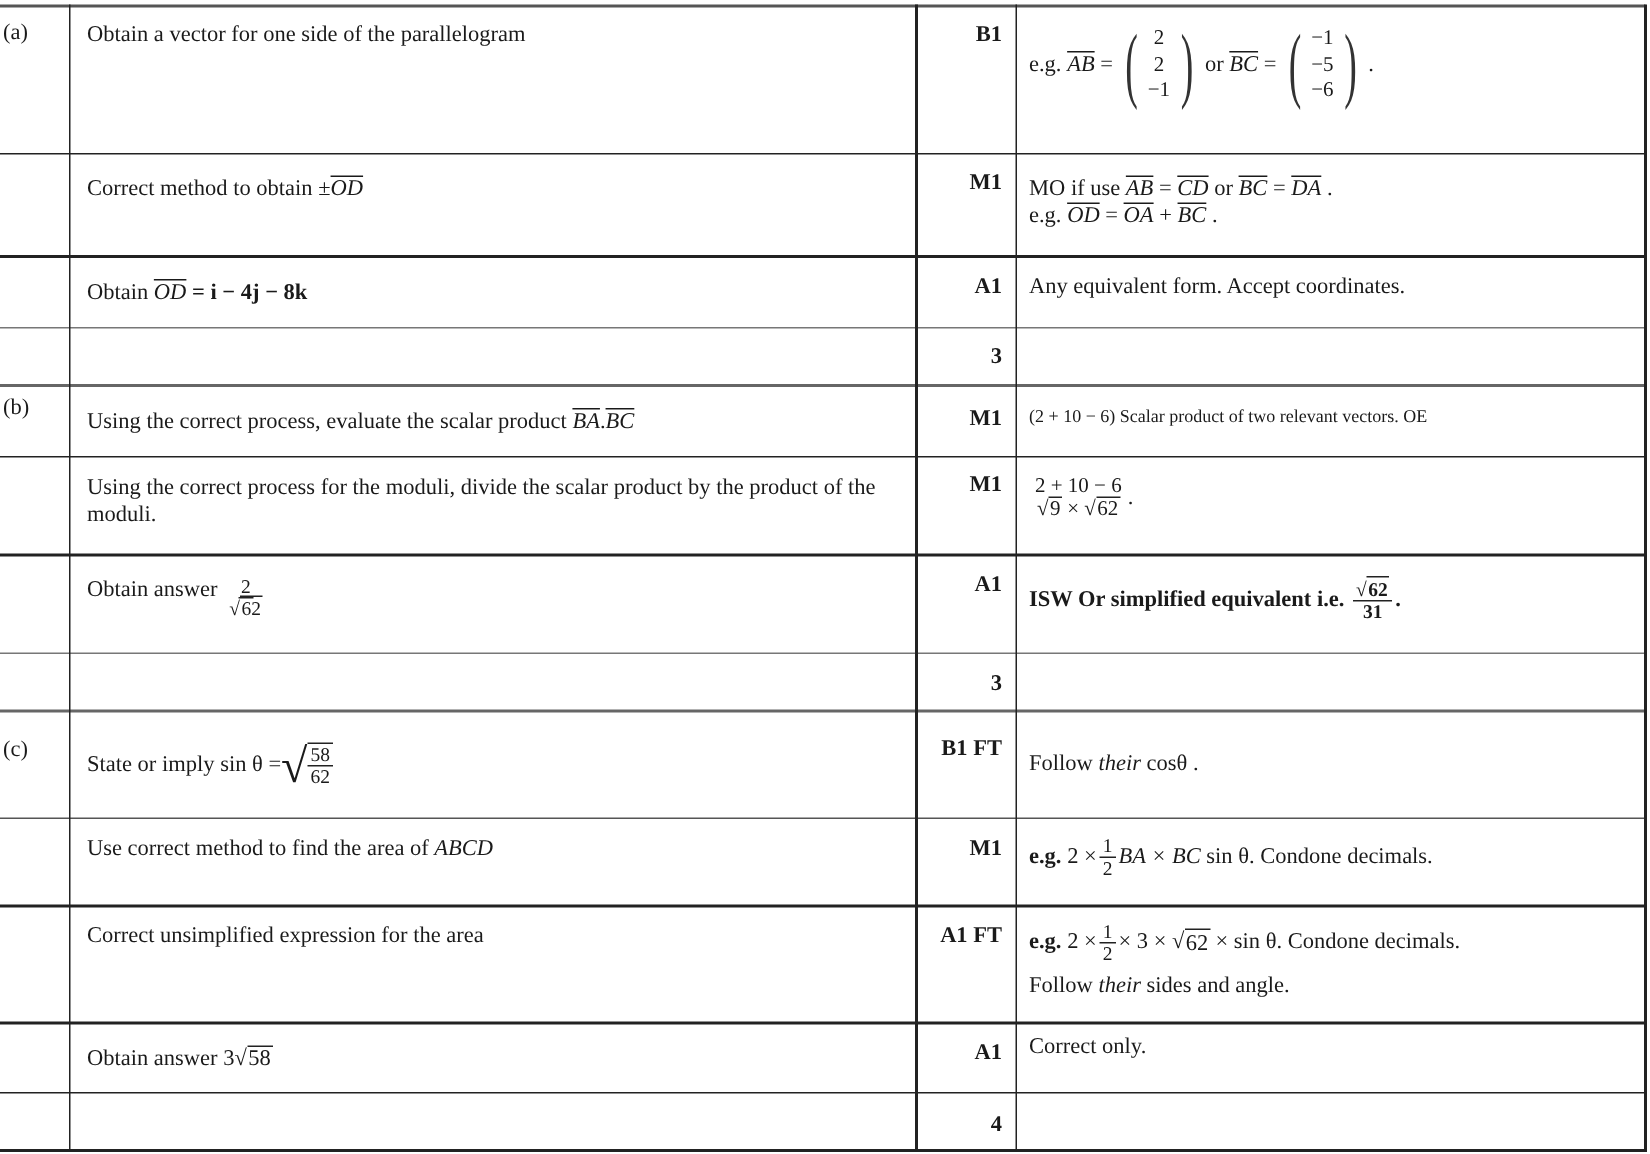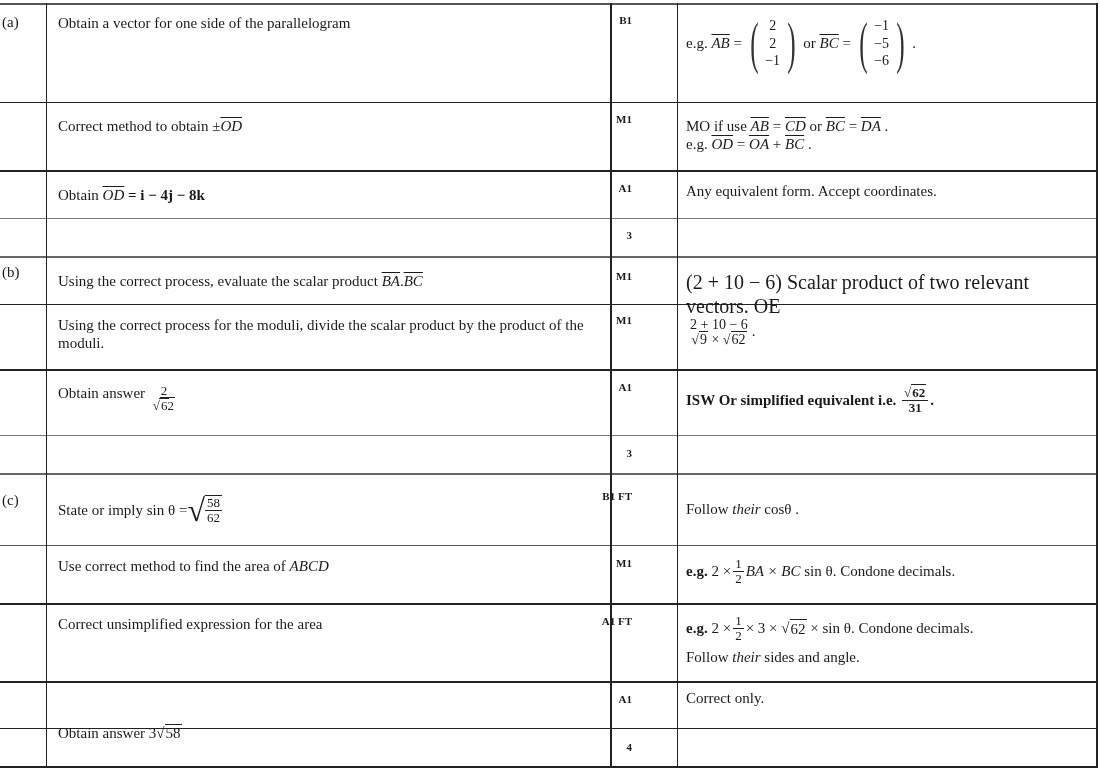--- a/index.html
+++ b/index.html
@@ -6,21 +6,21 @@
   body {
     width: 1100px; height: 769px; overflow: hidden; position: relative;
     font-family: "Liberation Serif", "DejaVu Serif", serif;
     color: #1a1a1a; font-size: 15px;
   }
   .hl { position: absolute; left: 0; width: 1097px; background: #222; }
   .vl { position: absolute; background: #222; }
   .cell { position: absolute; line-height: 1.2; }
   .part { left: 2px; font-size: 15px; }
   .desc { left: 58px; width: 545px; font-size: 15px; }
-  .mark { left: 576px; width: 56px; text-align: right; font-weight: bold; font-size: 11px; }
+  .mark { left: 612px; width: 56px; text-align: right; font-weight: bold; font-size: 15px; }
   .guid { left: 686px; width: 405px; font-size: 15px; }
   .i { font-style: italic; }
   .b { font-weight: bold; }
   .vec { text-decoration: overline; font-style: italic; }
   .frac { display: inline-flex; flex-direction: column; align-items: center; vertical-align: middle; font-size: 13px; line-height: 1.05; margin: 0 2px; }
   .frac .num { border-bottom: 1px solid #222; padding: 0 2px; }
   .frac .den { padding: 0 2px; }
   .sqrt { border-top: 1px solid #222; padding: 0 1px; }
   .matrix { display: inline-flex; align-items: center; vertical-align: middle; margin: 0 3px; }
   .paren { font-size: 56px; line-height: 0.9; font-weight: 200; transform: scaleX(0.45); color: #333; }
@@ -119,21 +119,21 @@
 
 <div class="cell mark" style="top:229px;">3</div>
 
 <div class="cell part" style="top:263px;">(b)</div>
 
 <div class="cell desc" style="top:272px;">
   <span>Using the correct process, evaluate the scalar product</span>
   <span class="vec">BA</span><span>.</span><span class="vec">BC</span>
 </div>
 <div class="cell mark" style="top:270px;">M1</div>
-<div class="cell guid" style="top:270px;font-size:20px;">
+<div class="cell guid" style="top:270px;font-size:12px;">
   <span>(2 + 10 − 6)</span>
   <span>Scalar product of two relevant vectors. OE</span>
 </div>
 
 <div class="cell desc" style="top:316px;">Using the correct process for the moduli, divide the scalar product by the product of the moduli.</div>
 <div class="cell mark" style="top:314px;">M1</div>
 <div class="cell guid" style="top:318px;">
   <span class="frac" style="font-size:14px;">
     <span class="num" style="border:none;">2 + 10 − 6</span>
     <span class="den">√<span class="sqrt">9</span> <span>×</span> √<span class="sqrt">62</span></span>
@@ -209,19 +209,19 @@
     <span>× sin θ</span>
     <span>. Condone decimals.</span>
   </div>
   <div style="margin-top:6px;">
     <span>Follow</span>
     <span class="i">their</span>
     <span>sides and angle.</span>
   </div>
 </div>
 
-<div class="cell desc" style="top:697px;margin-top:27px;">
+<div class="cell desc" style="top:697px;">
   <span>Obtain answer 3</span>√<span class="sqrt">58</span>
 </div>
 <div class="cell mark" style="top:693px;">A1</div>
 <div class="cell guid" style="top:689px;">Correct only.</div>
 
 <div class="cell mark" style="top:741px;">4</div>
 
 </body></html>

